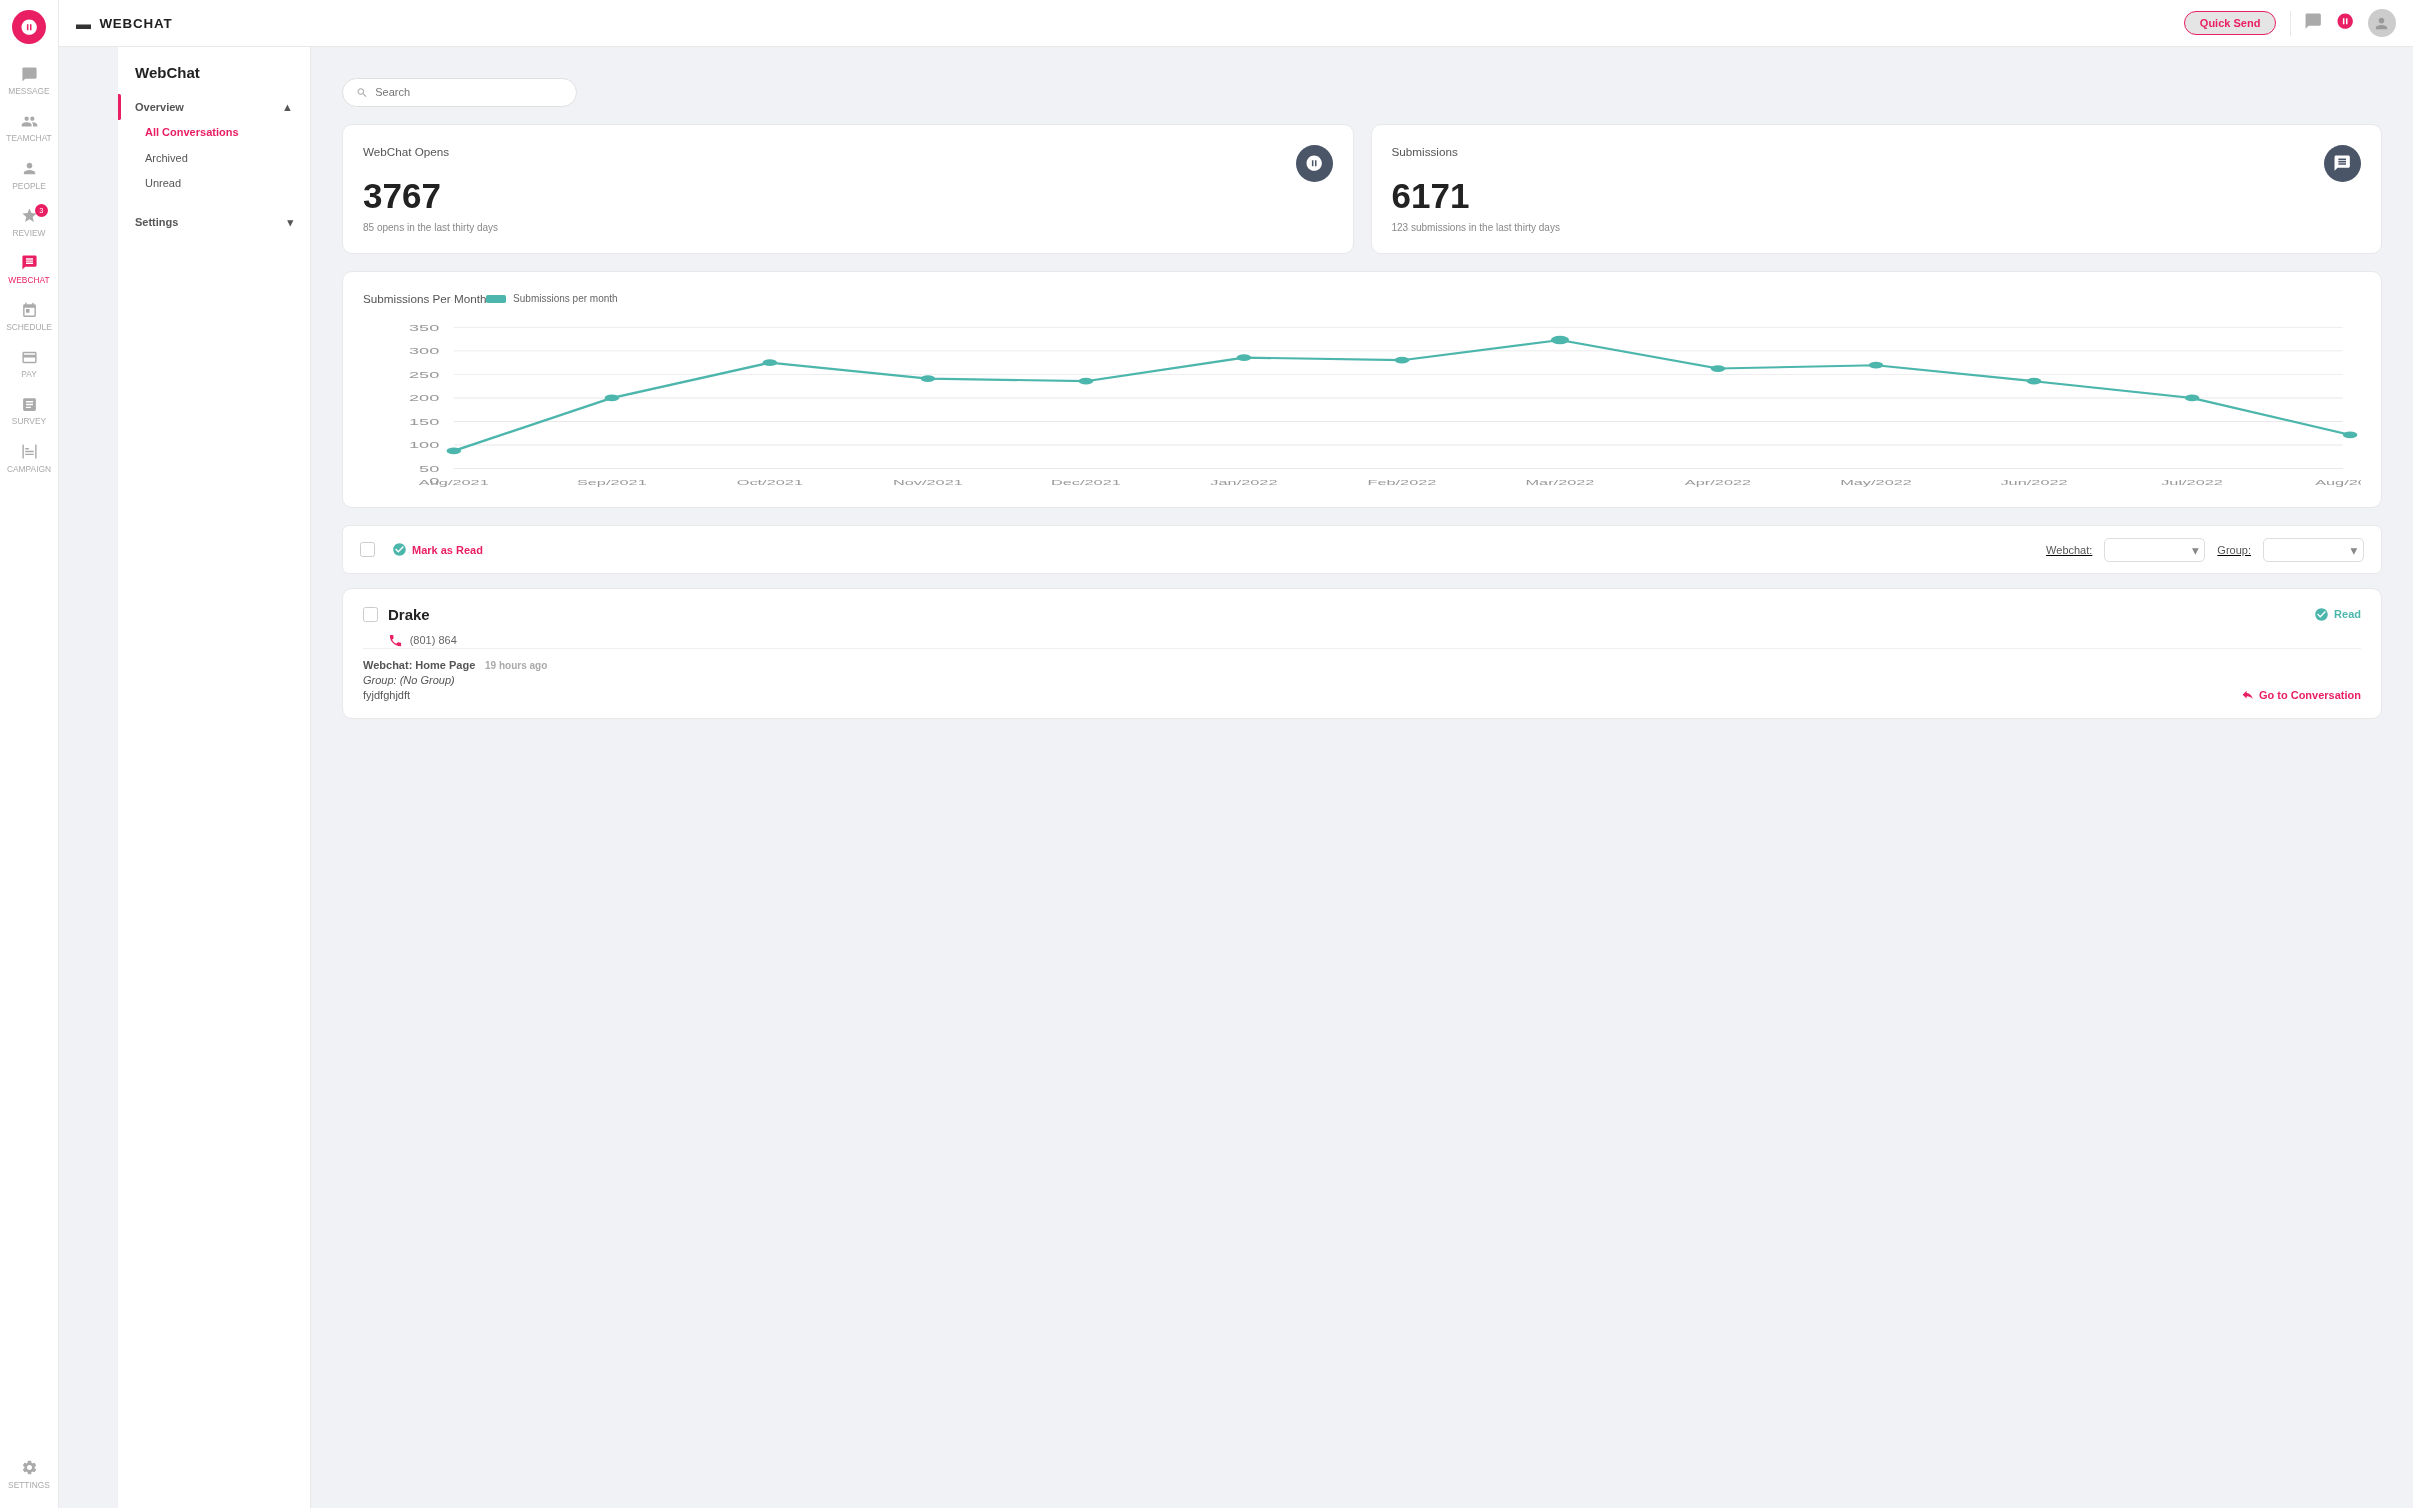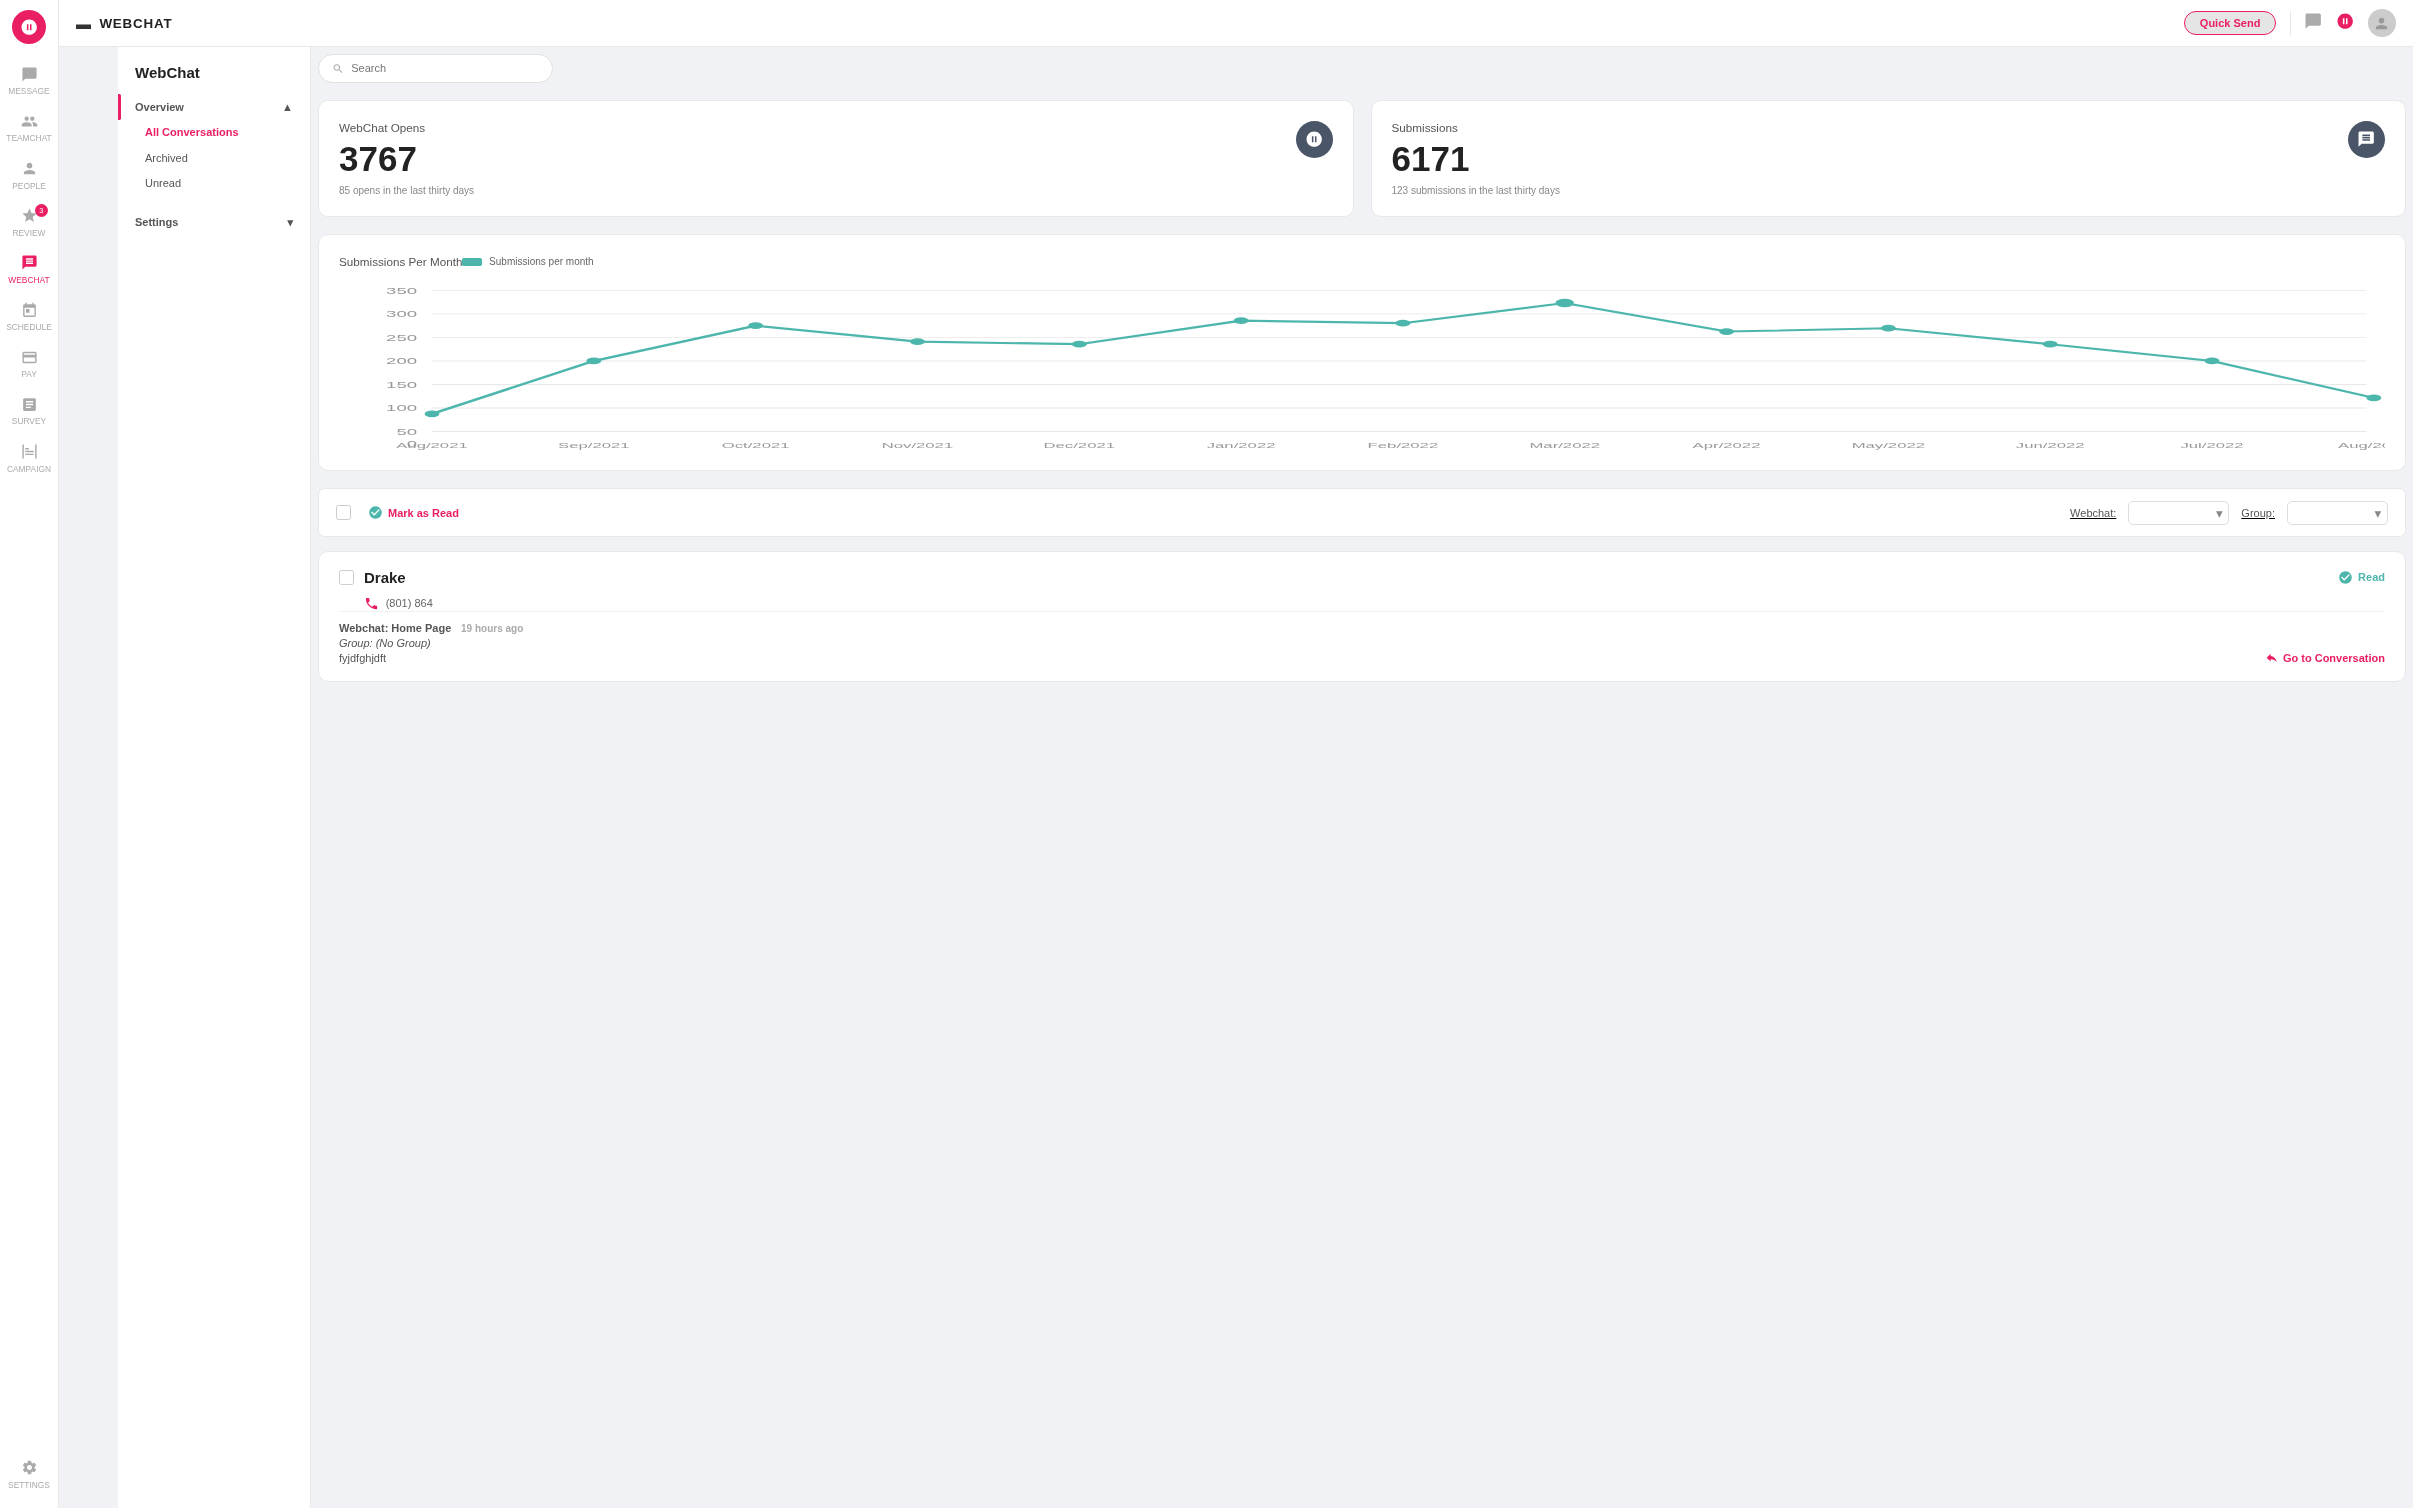--- a/index.html
+++ b/index.html
@@ -91,21 +91,21 @@
     }
     .sidebar-link.active { color: #e91e63; font-weight: 600; }
     .sidebar-settings {
       font-size: 11px; font-weight: 600; color: #555;
       padding: 6.7px 17px; display: flex; align-items: center;
       justify-content: space-between; cursor: pointer; margin-top: 13.4px;
     }
 
     
     .content {
-      flex: 1; overflow-y: auto; padding: 7px;
+      flex: 1; overflow-y: auto; padding: 31px;
     }
 
     
     .search-bar {
       display: flex; align-items: center; gap: 6.7px;
       background: #fff; border: 0.8px solid #e0e0e0; border-radius: 17px;
       padding: 6.7px 13.4px; margin-bottom: 17px; width: 235px;
     }
     .search-bar input {
       border: none; outline: none; font-size: 11px; color: #555;
@@ -113,21 +113,21 @@
     }
 
     
     .stats-row { display: flex; gap: 17px; margin-bottom: 17px; }
     .stat-card {
       flex: 1; background: #fff; border-radius: 10px;
       padding: 20px; border: 0.8px solid #e8e8e8;
       display: flex; justify-content: space-between; align-items: flex-start;
     }
     .stat-card-content {}
-    .stat-label { font-size: 11.7px; color: #555; margin-bottom: 5px; font-weight: 500; }
+    .stat-label { font-size: 11.7px; color: #555; margin-bottom: 18px; font-weight: 500; }
     .stat-number { font-size: 35px; font-weight: 700; color: #222; margin-bottom: 6.7px; }
     .stat-sub { font-size: 10px; color: #888; }
     .stat-icon {
       width: 37px; height: 37px; border-radius: 50%;
       background: #4a5568; display: flex; align-items: center; justify-content: center;
     }
     .stat-icon svg { width: 18.4px; height: 18.4px; fill: white; }
 
     
     .chart-card {

